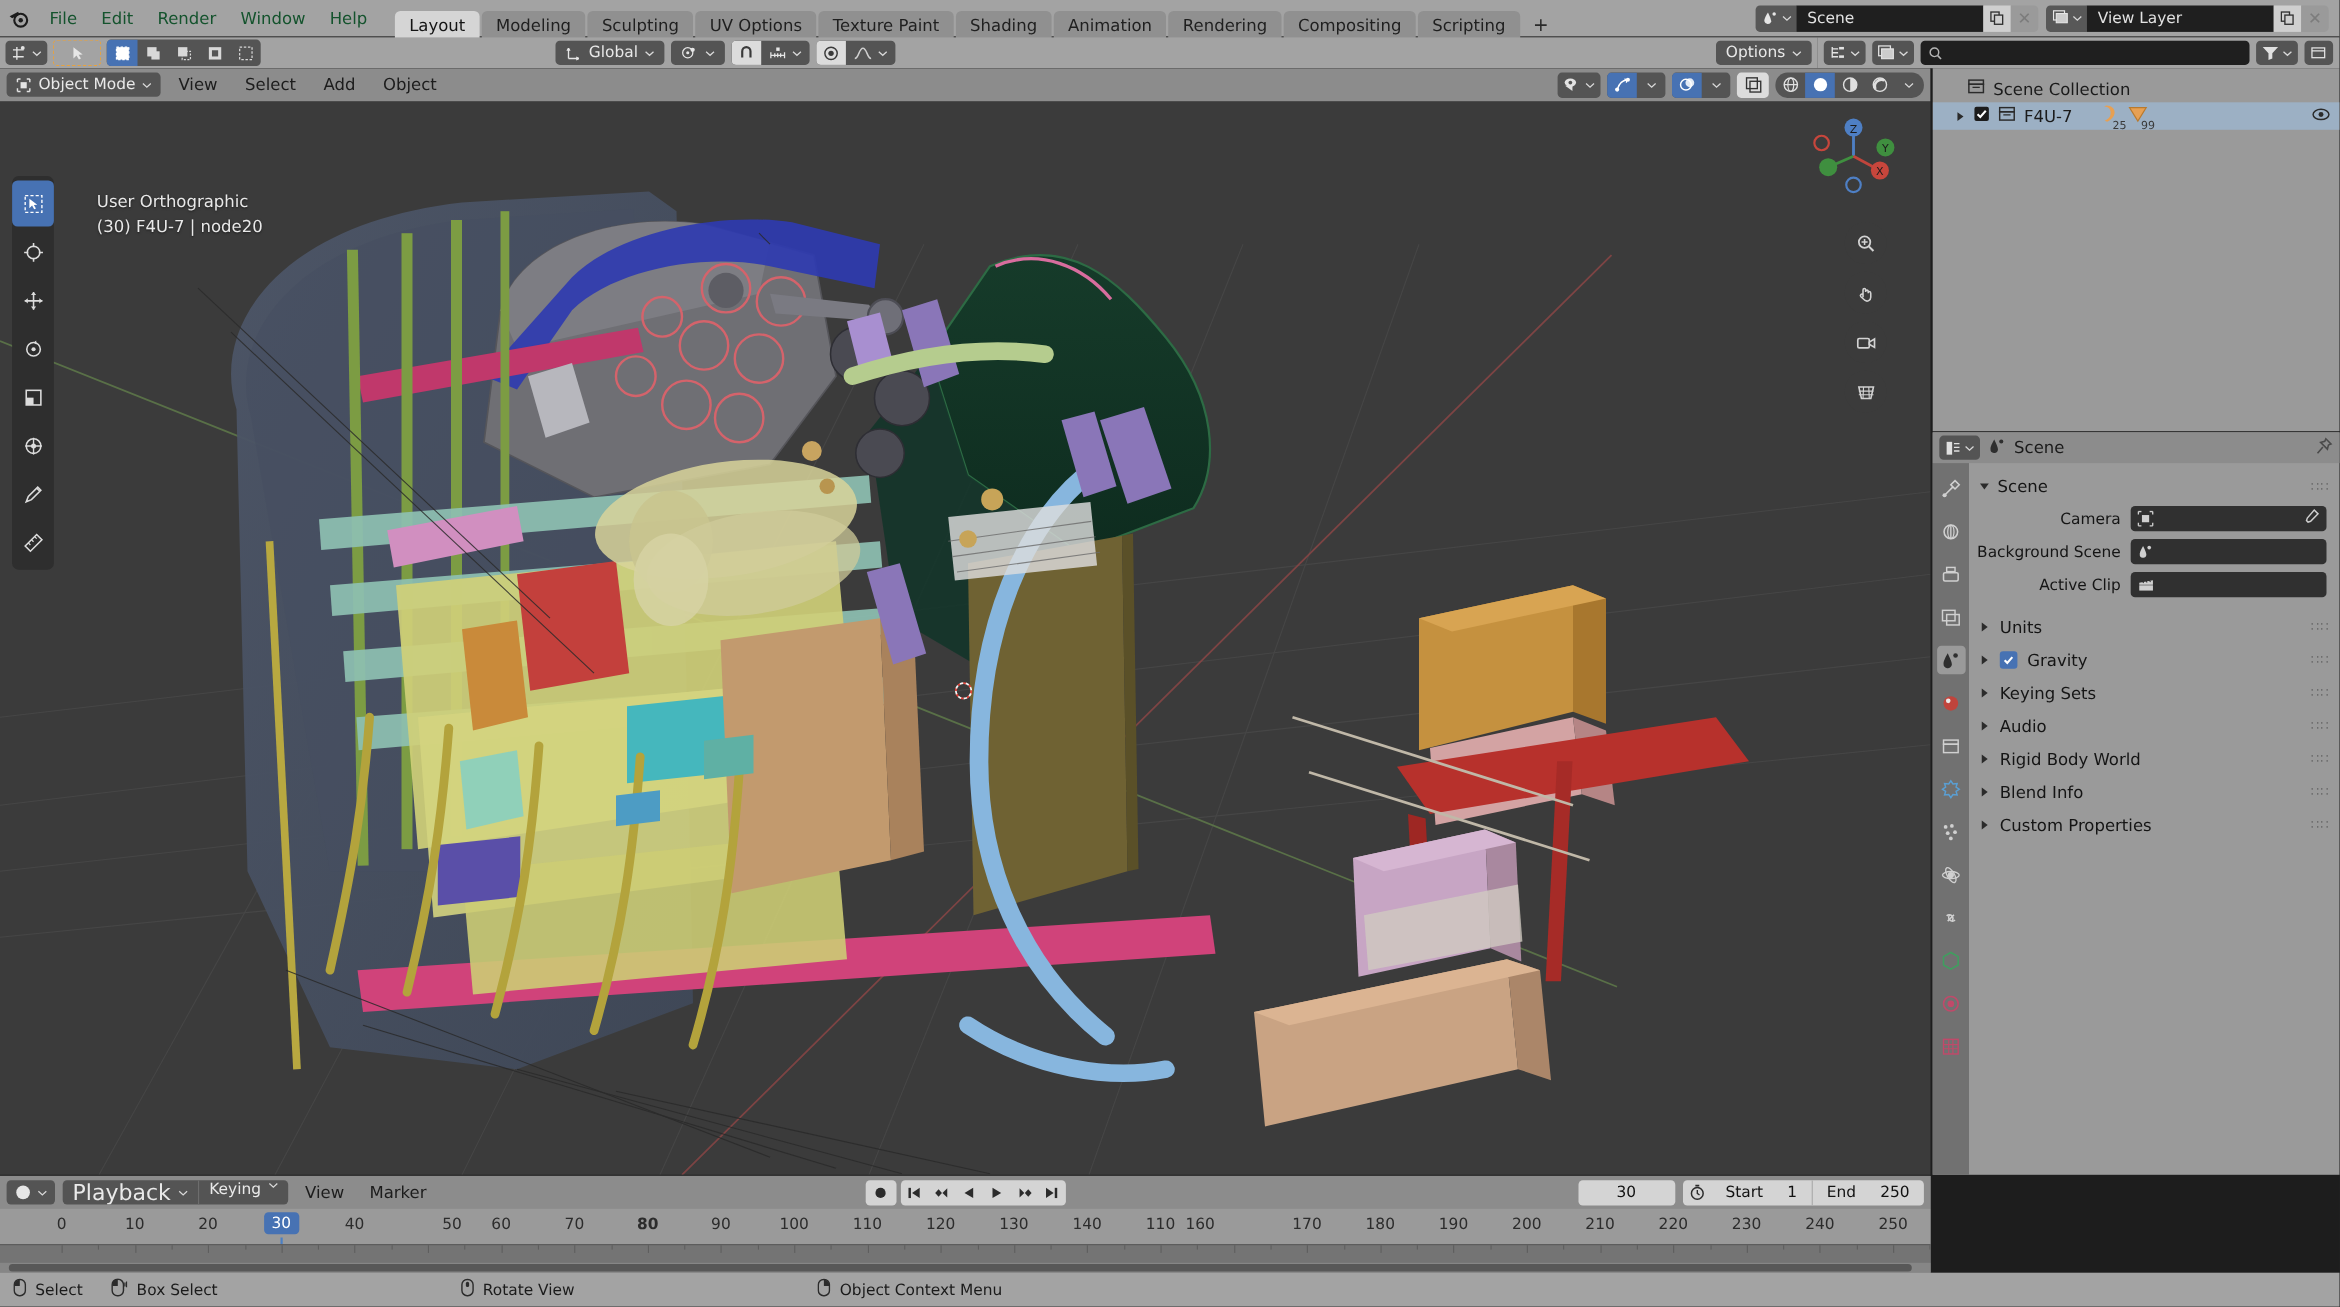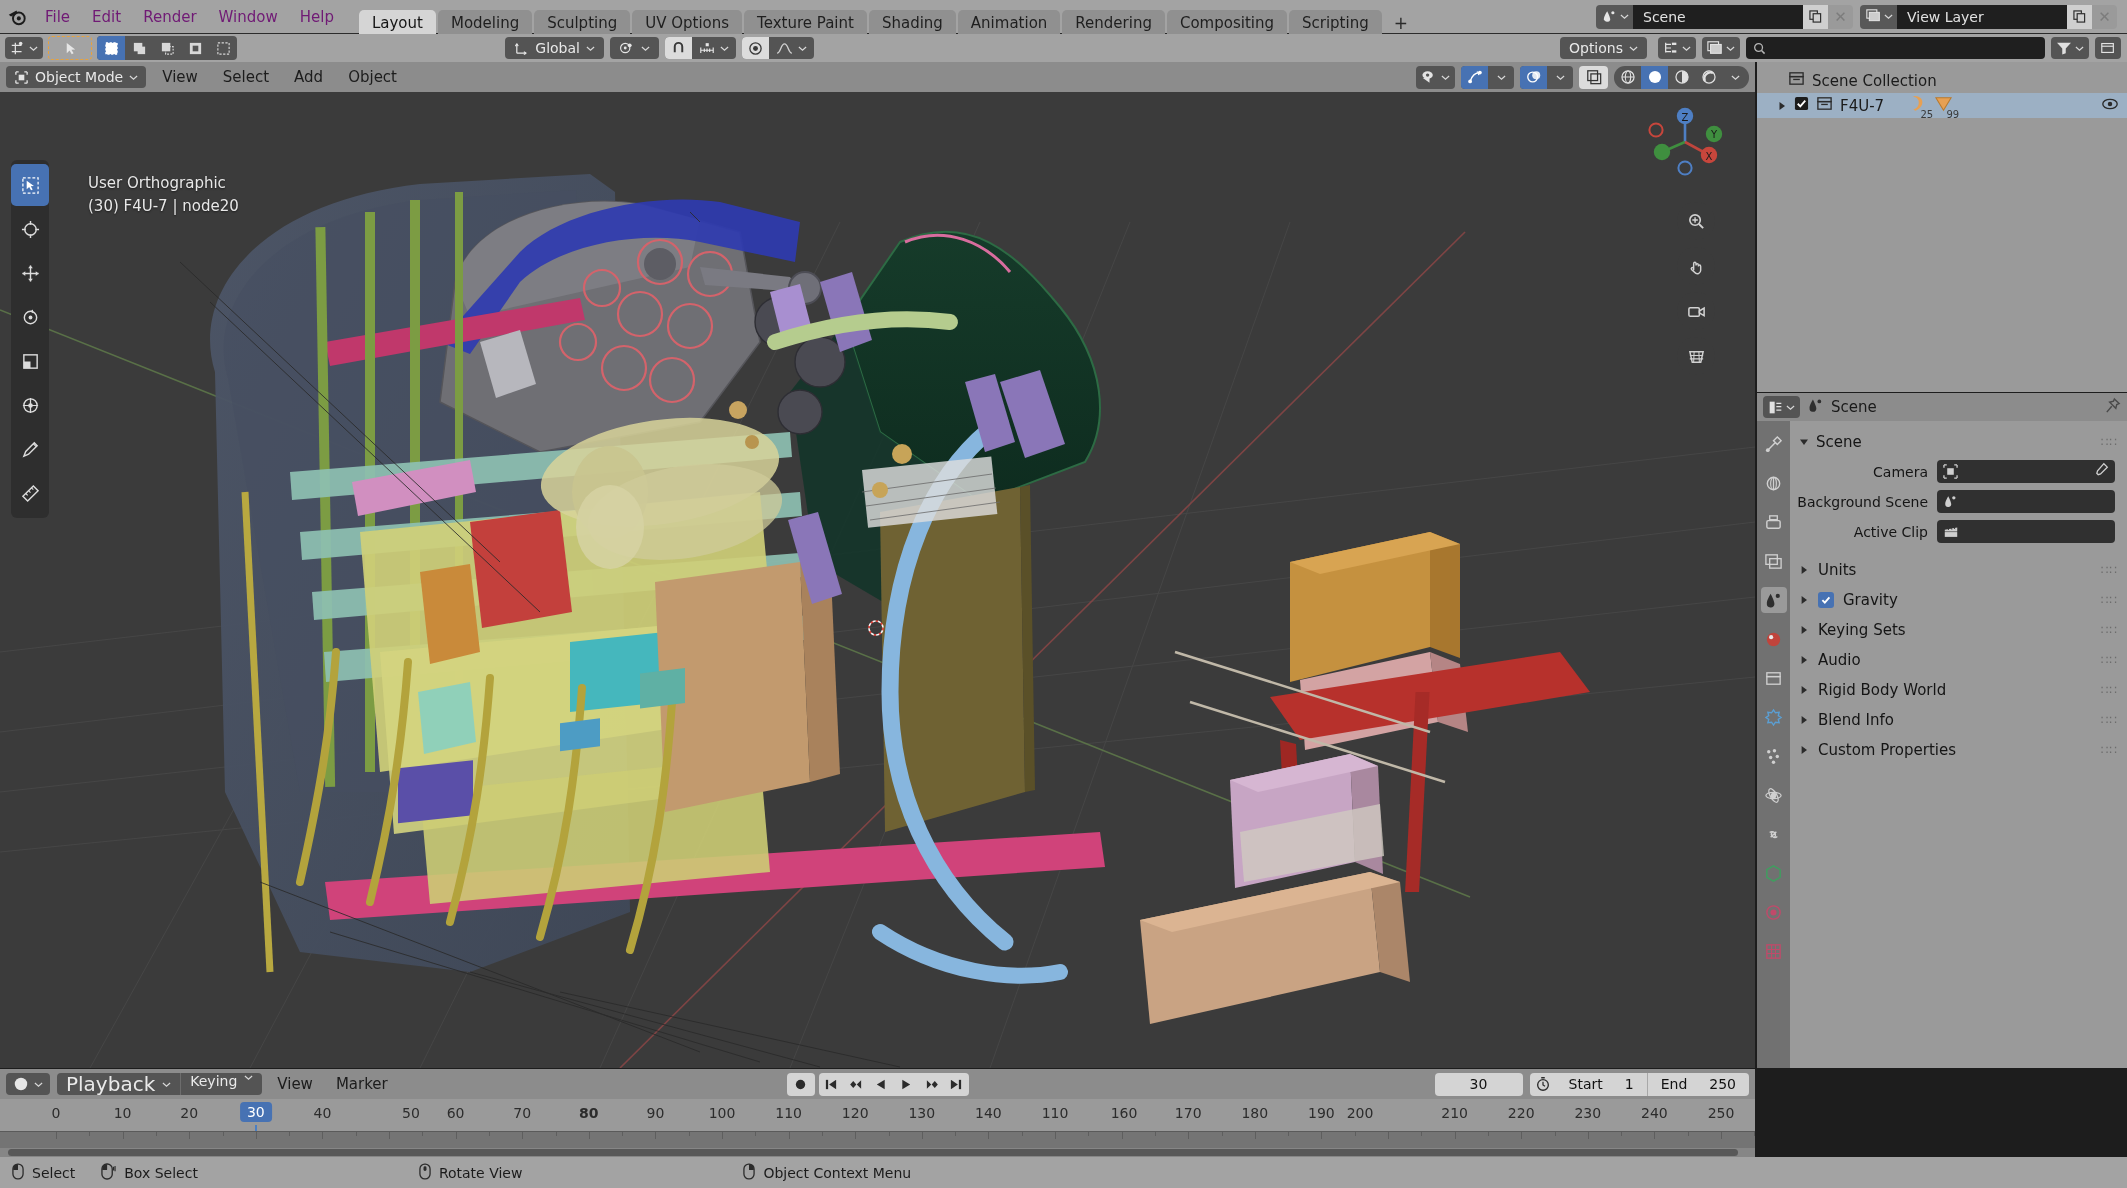--- a/index.html
+++ b/index.html
@@ -15,21 +15,21 @@
   #app { position: relative; width: 2127px; height: 1188px; }
 
   
   #topbar {
     position: absolute; left: 0; top: 0; width: 2127px; height: 34px;
     background: #a3a3a3; display: flex; align-items: center; gap: 0;
     border-bottom: 1px solid #2b2b2b;
   }
   .blender-logo { width: 34px; height: 34px; display:flex; align-items:center; justify-content:center; }
   .menu-item {
-    padding: 0 11px; height: 34px; line-height: 34px; color: #701a75;
+    padding: 0 11px; height: 34px; line-height: 34px; color: #14532d;
     font-size: 15px; cursor: default; white-space: nowrap;
   }
   .wstabs { display: flex; align-items: flex-end; height: 38px; margin-left: 14px; }
   .wstab {
     padding: 0 13px; height: 26px; line-height: 26px; font-size: 15px;
     color: #1f1f1f; background: #909090; margin-right: 2px;
     border-radius: 5px 5px 0 0; white-space: nowrap; cursor: default;
   }
   .wstab.active { background: #d5d5d5; color: #141414; }
   .wstab.plus { background: transparent; color:#2a2a2a; padding:0 10px; font-size:17px;}
@@ -1205,25 +1205,25 @@
         <div class="tick-label" style="left: 455.6px;">60</div>
         <div class="tick-label" style="left: 522.2px;">70</div>
         <div class="tick-label" style="left: 588.8px; font-weight: bold;">80</div>
         <div class="tick-label" style="left: 655.4px;">90</div>
         <div class="tick-label" style="left: 722px;">100</div>
         <div class="tick-label" style="left: 788.6px;">110</div>
         <div class="tick-label" style="left: 855.2px;">120</div>
         <div class="tick-label" style="left: 921.8px;">130</div>
         <div class="tick-label" style="left: 988.4px;">140</div>
         <div class="tick-label" style="left: 1055px;">110</div>
-        <div class="tick-label" style="left: 1124px;">160</div>
+        <div class="tick-label" style="left: 1091px;">160</div>
         <div class="tick-label" style="left: 1188.2px;">170</div>
         <div class="tick-label" style="left: 1254.8px;">180</div>
         <div class="tick-label" style="left: 1321.4px;">190</div>
-        <div class="tick-label" style="left: 1360px;">200</div>
+        <div class="tick-label" style="left: 1388px;">200</div>
         <div class="tick-label" style="left: 1454.6px;">210</div>
         <div class="tick-label" style="left: 1521.2px;">220</div>
         <div class="tick-label" style="left: 1587.8px;">230</div>
         <div class="tick-label" style="left: 1654.4px;">240</div>
         <div class="tick-label" style="left: 1721px;">250</div>
         <div id="playhead-lbl" style="left: 255.8px;">30</div>
         <div id="playhead-line" style="left: 254.8px;"></div>
       </div>
     <div id="tl-body">
         <div class="tick-mark" style="left: 56px;"></div>

